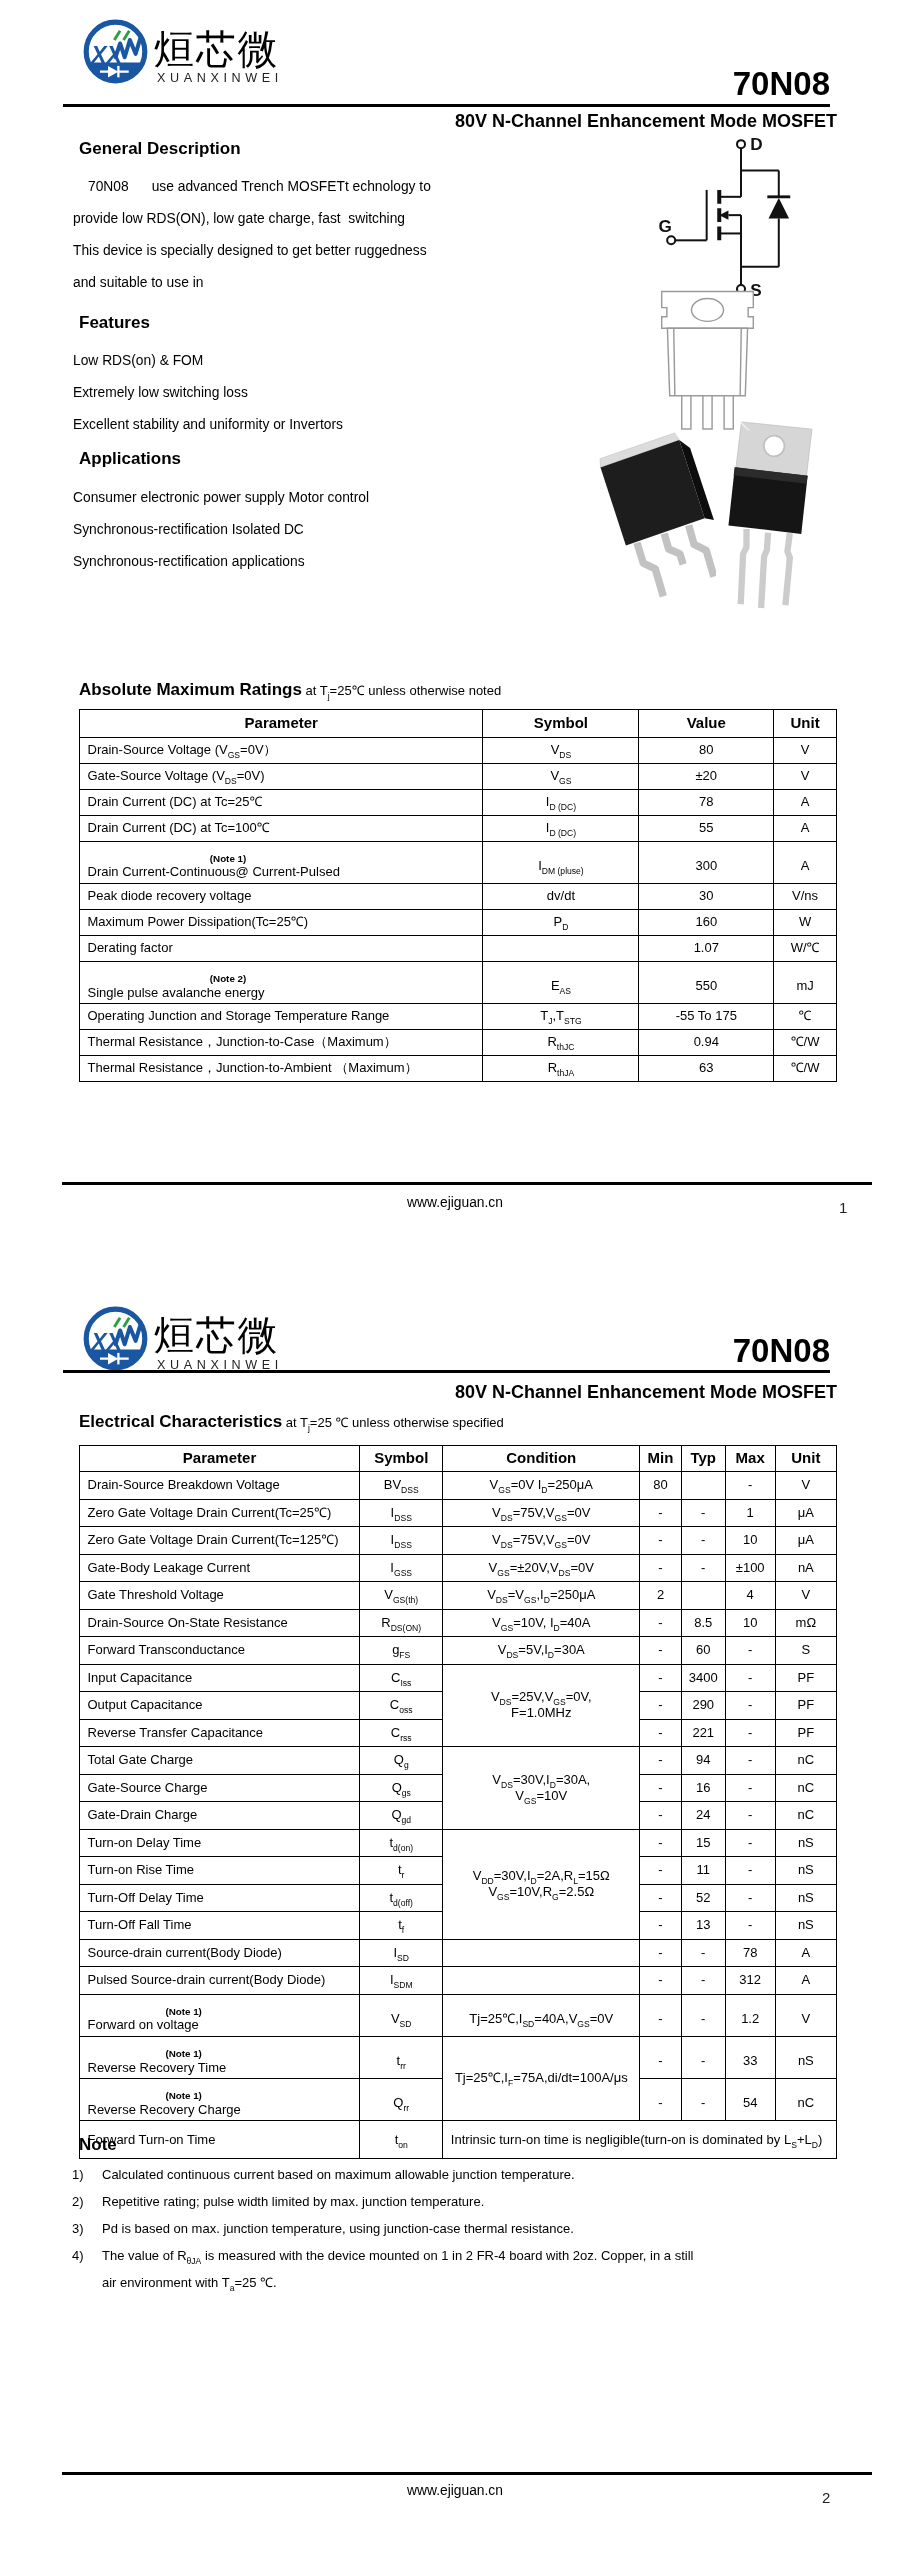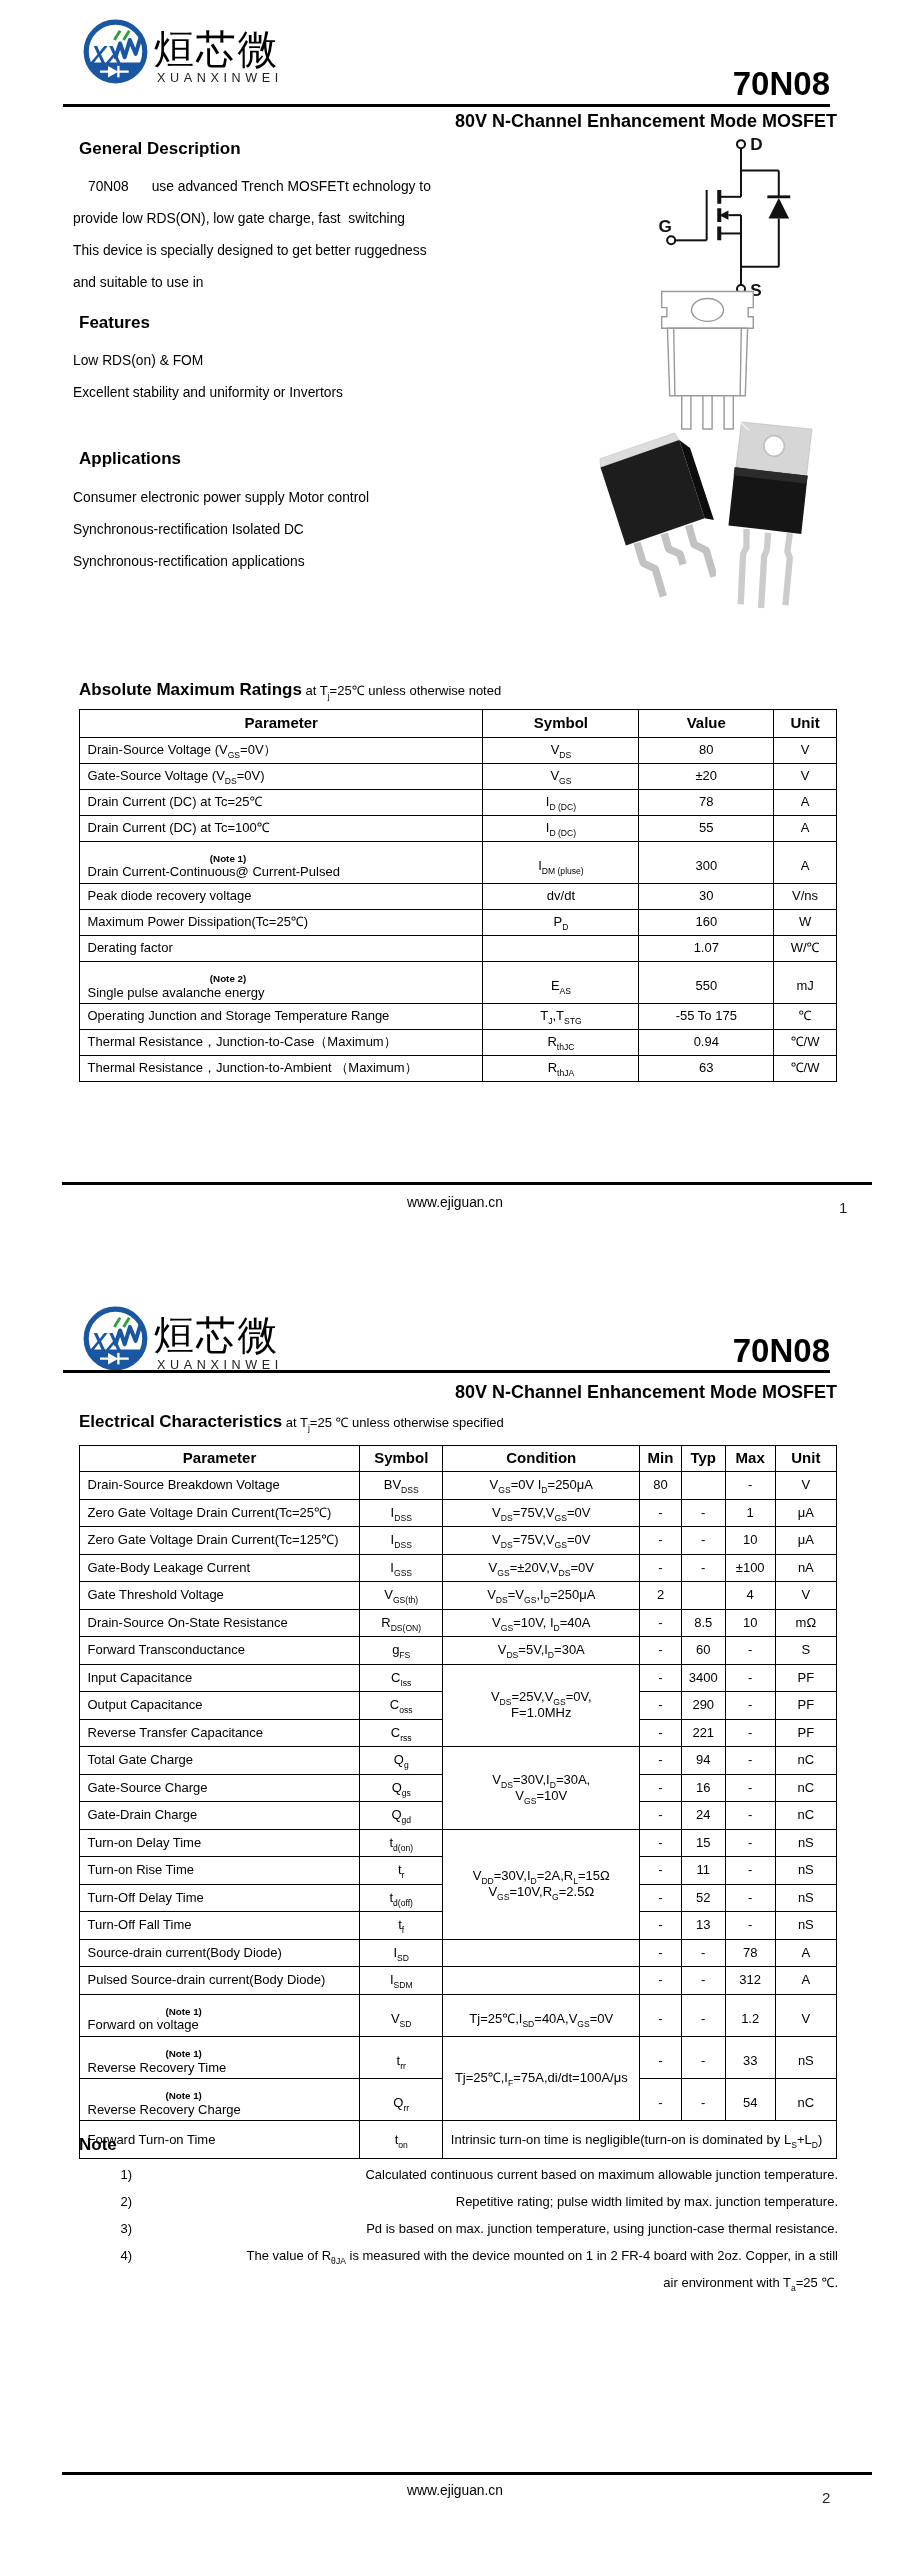--- a/index.html
+++ b/index.html
@@ -67,20 +67,21 @@
   <div class="abs gd-lines" style="left:73px;top:170px;width:436px;">
       <div class="textline">70N08      use advanced Trench MOSFETt echnology to</div>
       <div class="textline">provide low RDS(ON), low gate charge, fast  switching</div>
       <div class="textline">This device is specially designed to get better ruggedness</div>
       <div class="textline">and suitable to use in</div>
     </div>
 
   <div class="abs h-big" style="left:79px;top:313px;">Features</div>
   <div class="abs" style="left:73px;top:344px;width:436px;">
       <div class="textline">Low RDS(on) &amp; FOM</div>
+      <div class="textline">Extremely low switching loss</div>
       <div class="textline">Excellent stability and uniformity or Invertors</div>
     </div>
 
   <div class="abs h-big" style="left:79px;top:449px;">Applications</div>
   <div class="abs" style="left:73px;top:481px;width:436px;">
       <div class="textline">Consumer electronic power supply Motor control</div>
       <div class="textline">Synchronous-rectification Isolated DC</div>
       <div class="textline">Synchronous-rectification applications</div>
     </div>
 
@@ -499,21 +500,21 @@
         </tr>
         <tr style="height: 38px;">
           <td class="cl">Forward Turn-on Time</td>
           <td>t<sub>on</sub></td>
           <td colspan="5" class="cl">Intrinsic turn-on time is negligible(turn-on is dominated by L<sub>S</sub>+L<sub>D</sub>)</td>
         </tr>
       </tbody>
     </table>
 
   <div class="abs h-big" style="left:79px;top:847px;">Note</div>
-  <div class="abs" style="left:92px;top:873px;width:746px;text-align:right;">
+  <div class="abs" style="left:72px;top:873px;width:746px;">
       <div class="note-item"><span class="note-num">1)</span><span class="note-text">Calculated continuous current based on maximum allowable junction temperature.</span></div>
       <div class="note-item"><span class="note-num">2)</span><span class="note-text">Repetitive rating; pulse width limited by max. junction temperature.</span></div>
       <div class="note-item"><span class="note-num">3)</span><span class="note-text">Pd is based on max. junction temperature, using junction-case thermal resistance.</span></div>
       <div class="note-item"><span class="note-num">4)</span><span class="note-text">The value of R<sub>θJA</sub> is measured with the device mounted on 1 in 2 FR-4 board with 2oz. Copper, in a still<br>air environment with T<sub>a</sub>=25 ℃.</span></div>
     </div>
 
   <div class="abs rule" style="left:62px;top:1184px;width:810px;height:2.9px;"></div>
   <div class="abs footer-url" style="left:0;top:1189px;">www.ejiguan.cn</div>
   <div class="abs page-num" style="left:822px;top:1201px;">2</div>
 </section>

